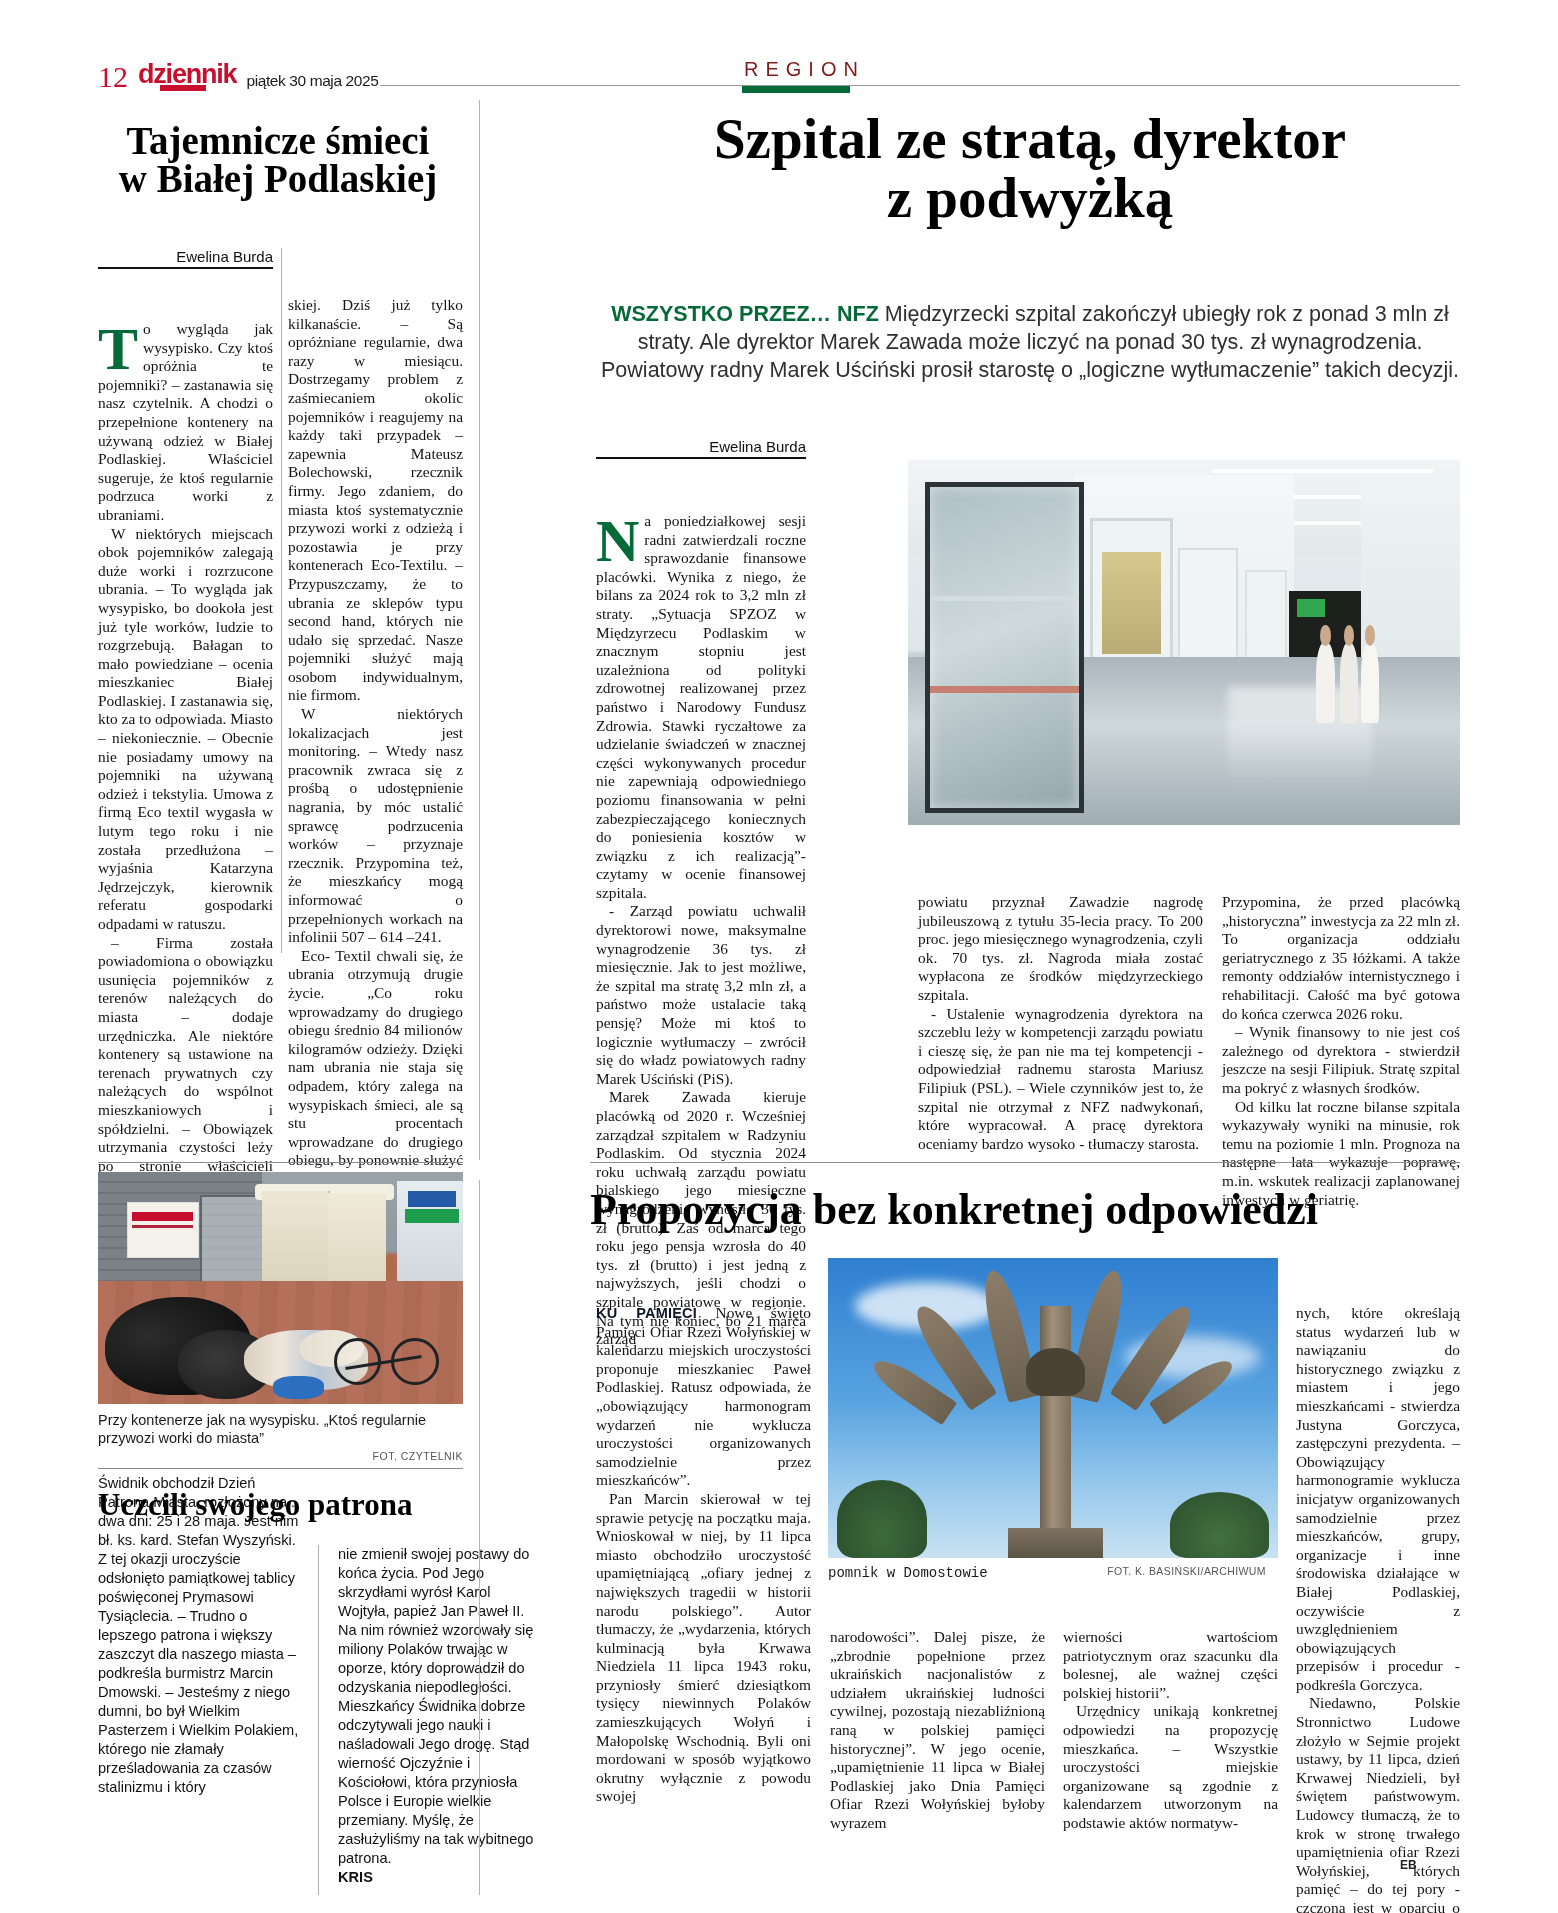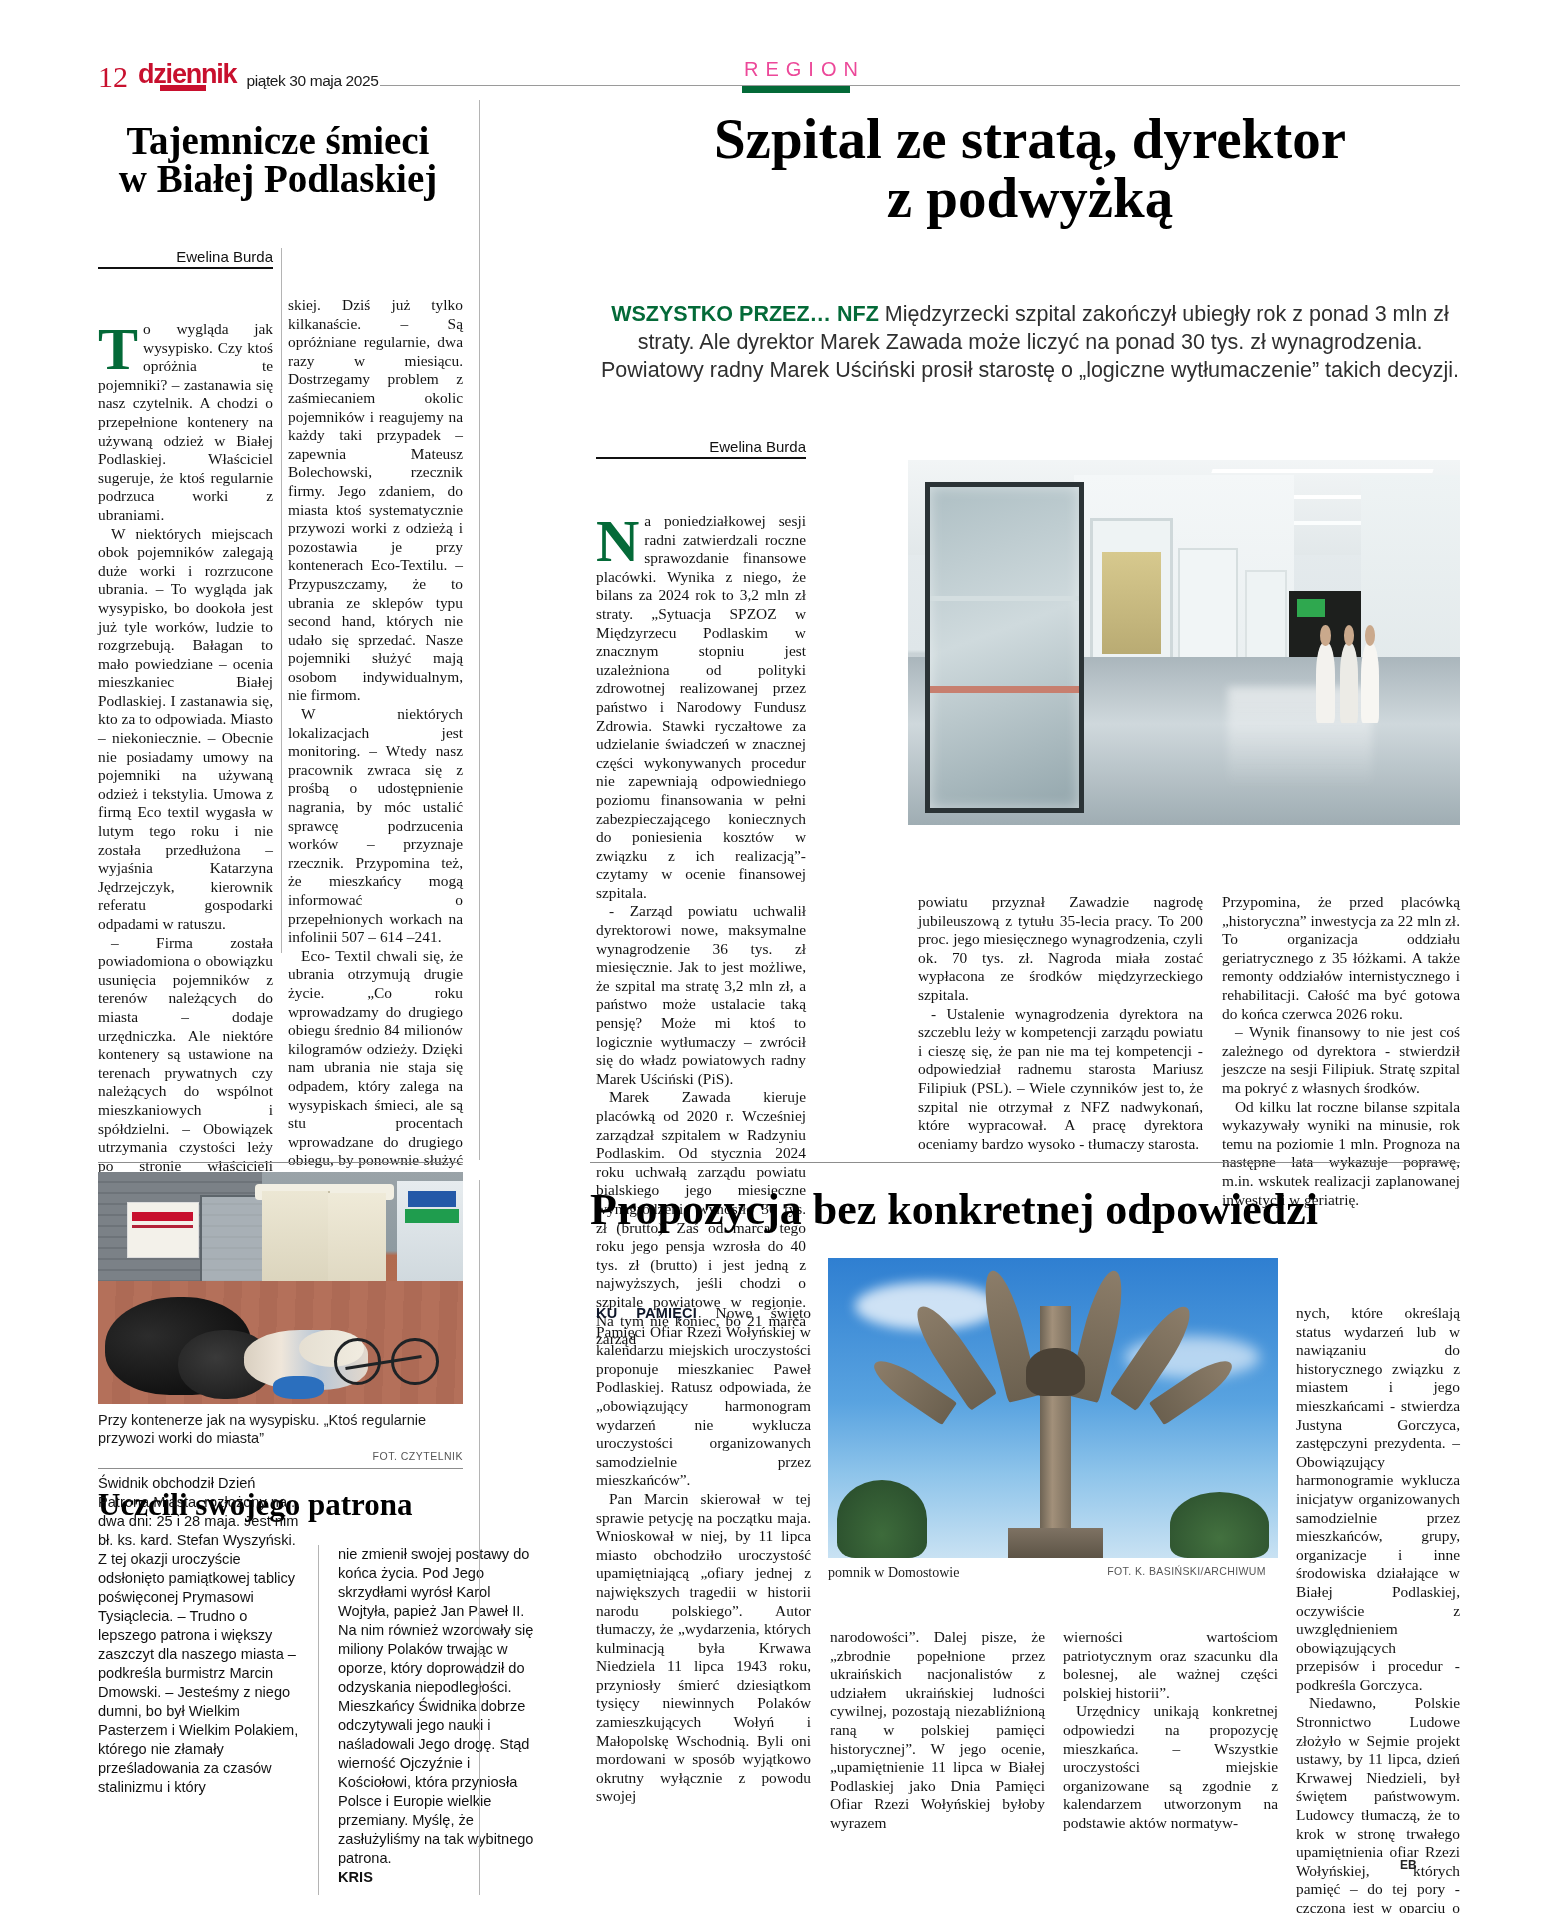--- a/index.html
+++ b/index.html
@@ -6,21 +6,21 @@
   body{width:1558px;height:1913px;font-family:"Liberation Serif",serif;color:#111;}
   .page{position:relative;width:1558px;height:1913px;padding:0;box-sizing:border-box;}
 
   
   .masthead{position:absolute;left:98px;top:60px;width:1362px;height:30px;display:flex;align-items:flex-end;gap:10px;}
   .folio{font-family:"Liberation Serif",serif;font-size:30px;color:#c8102e;line-height:1;position:relative;top:2px;}
   .brand{font-family:"Liberation Sans",sans-serif;font-weight:bold;font-size:27px;color:#c8102e;letter-spacing:-1.2px;line-height:1;position:relative;top:1px;}
   .brand .underbar{display:block;width:46px;height:6px;background:#c8102e;margin-left:22px;margin-top:-3px;}
   .issue-date{font-family:"Liberation Sans",sans-serif;font-size:15.5px;color:#1a1a1a;letter-spacing:-0.4px;line-height:1;padding-bottom:2px;}
   .mh-rule{position:absolute;left:380px;top:85px;width:1080px;height:1px;background:#9a9a9a;}
-  .section-label{position:absolute;left:744px;top:58px;font-family:"Liberation Sans",sans-serif;font-size:20px;letter-spacing:7px;color:#ec4899;}
+  .section-label{position:absolute;left:744px;top:58px;font-family:"Liberation Sans",sans-serif;font-size:20px;letter-spacing:7px;color:#7f1d1d;}
   .section-bar{position:absolute;left:742px;top:86px;width:108px;height:7px;background:#046a38;}
 
   
   .hl-serif{font-family:"Liberation Serif",serif;font-weight:bold;color:#000;line-height:0.98;}
   .body-col{font-family:"Liberation Serif",serif;font-size:15.4px;line-height:18.6px;text-align:justify;color:#121212;hyphens:auto;}
   .body-col p{margin:0;text-indent:13px;}
   .body-col p.first{text-indent:0;margin-top:48px;}
   .byline{font-family:"Liberation Sans",sans-serif;font-size:15px;color:#111;text-align:right;border-bottom:2px solid #111;padding-bottom:2px;margin-bottom:4px;}
   .dropcap{float:left;font-family:"Liberation Serif",serif;font-weight:bold;font-size:60px;line-height:50px;color:#046a38;margin:4px 5px -4px 0;}
   .vrule{position:absolute;background:#b4b4b4;width:1px;}
@@ -55,21 +55,21 @@
   .a2-c3{position:absolute;left:1222px;top:845px;width:238px;height:300px;}
   .photo2{position:absolute;left:908px;top:460px;width:552px;height:365px;overflow:hidden;}
 
   
   .a4-head{position:absolute;left:590px;top:1188px;width:880px;font-size:44px;}
   .a4-c1{position:absolute;left:596px;top:1256px;width:215px;height:640px;}
   .a4-c2{position:absolute;left:830px;top:1580px;width:215px;height:315px;}
   .a4-c3{position:absolute;left:1063px;top:1580px;width:215px;height:315px;}
   .a4-c4{position:absolute;left:1296px;top:1256px;width:164px;height:640px;}
   .photo3{position:absolute;left:828px;top:1258px;width:450px;height:300px;overflow:hidden;}
-  .cap3{position:absolute;left:828px;top:1565px;width:450px;font-family:Liberation Serif, serif;font-size:14px;color:#1a1a1a;}
+  .cap3{position:absolute;left:828px;top:1565px;width:450px;font-family:Liberation Mono, monospace;font-size:14px;color:#1a1a1a;}
   .credit3{position:absolute;left:816px;top:1565px;width:450px;text-align:right;font-family:"Liberation Sans",sans-serif;font-size:10.5px;letter-spacing:0.4px;color:#555;}
   .a4-kicker{color:#0f172a;font-family:"Liberation Sans",sans-serif;font-weight:bold;font-size:14.5px;letter-spacing:0.2px;}
   .endmark{position:absolute;left:1400px;top:1858px;font-family:"Liberation Sans",sans-serif;font-weight:bold;font-size:12px;color:#222;}
 
   
   .ph{position:absolute;inset:0;}
   
   .hosp{background:linear-gradient(180deg,#e9eef0 0%,#dfe6e9 52%,#c9d2d6 53%,#b9c4c9 100%);}
   .hosp .ceil{position:absolute;left:0;top:0;width:100%;height:26%;background:linear-gradient(180deg,#f2f5f6,#e2e8ea);}
   .hosp .ceil:after{content:"";position:absolute;left:55%;top:10%;width:40%;height:4px;background:#fff;box-shadow:0 26px 0 #fff,0 52px 0 #fbfdfd;transform:skewX(-18deg);}

